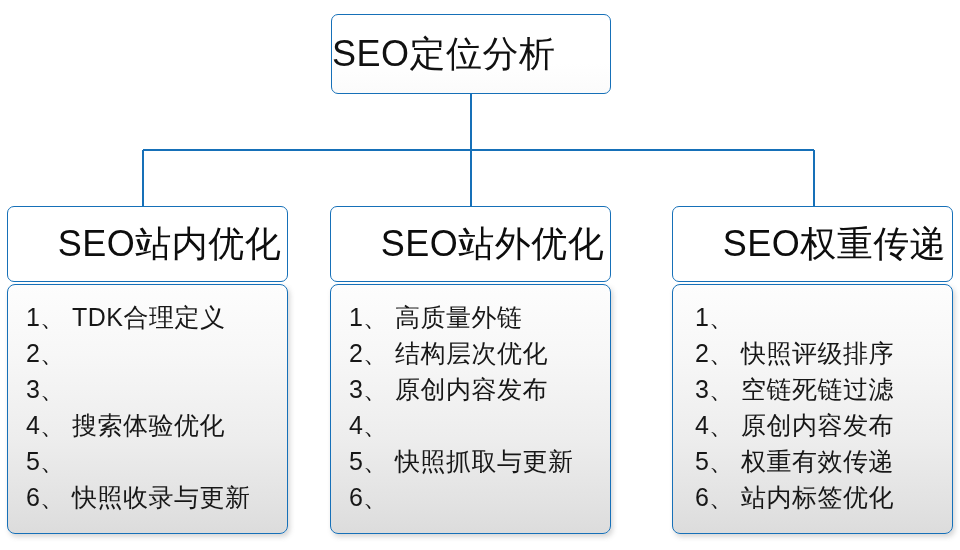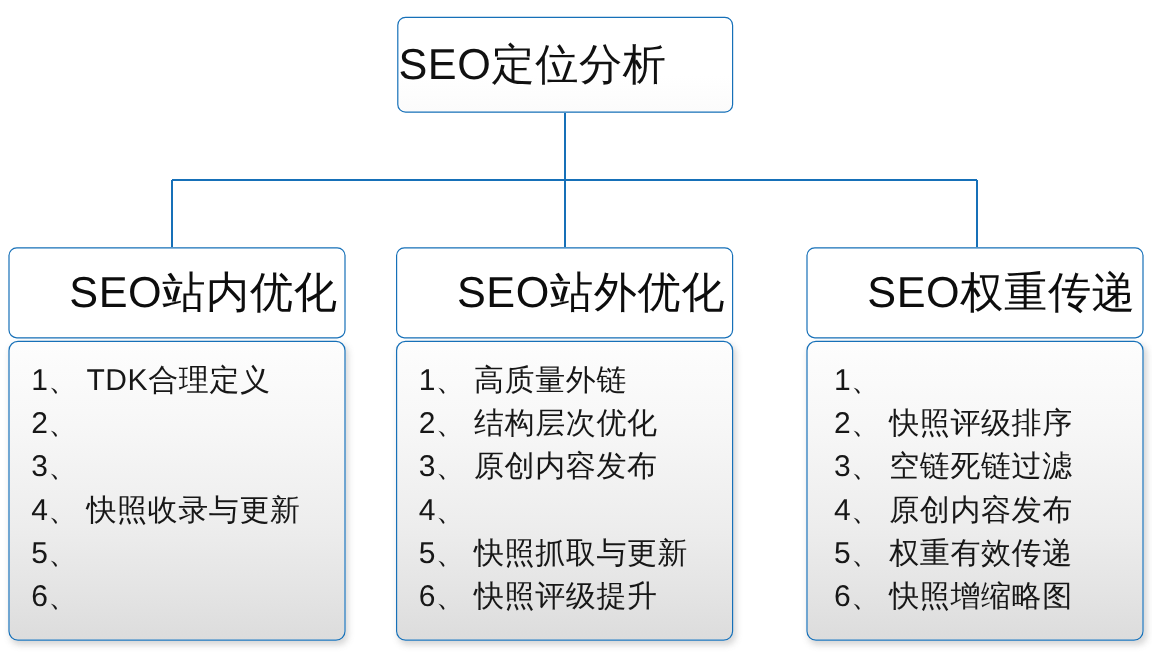--- a/index.html
+++ b/index.html
@@ -160,27 +160,28 @@
           <span class="item-text">TDK合理定义</span>
         </li>
         <li class="item-row">
           <span class="item-index">2、</span>
         </li>
         <li class="item-row">
           <span class="item-index">3、</span>
         </li>
         <li class="item-row">
           <span class="item-index">4、</span>
+          <span class="item-text">搜索体验优化</span>
+        </li>
+        <li class="item-row">
+          <span class="item-index">5、</span>
+        </li>
+        <li class="item-row">
+          <span class="item-index">6、</span>
           <span class="item-text">快照收录与更新</span>
-        </li>
-        <li class="item-row">
-          <span class="item-index">5、</span>
-        </li>
-        <li class="item-row">
-          <span class="item-index">6、</span>
         </li>
       </ul>
     </div>
   </div>
 
   <div class="column c1">
     <div class="col-header">
       <span class="col-header-label">SEO站外优化</span>
     </div>
     <div class="col-body">
@@ -199,21 +200,20 @@
         </li>
         <li class="item-row">
           <span class="item-index">4、</span>
         </li>
         <li class="item-row">
           <span class="item-index">5、</span>
           <span class="item-text">快照抓取与更新</span>
         </li>
         <li class="item-row">
           <span class="item-index">6、</span>
-          <span class="item-text">快照评级提升</span>
         </li>
       </ul>
     </div>
   </div>
 
   <div class="column c2">
     <div class="col-header">
       <span class="col-header-label">SEO权重传递</span>
     </div>
     <div class="col-body">
@@ -232,19 +232,19 @@
         <li class="item-row">
           <span class="item-index">4、</span>
           <span class="item-text">原创内容发布</span>
         </li>
         <li class="item-row">
           <span class="item-index">5、</span>
           <span class="item-text">权重有效传递</span>
         </li>
         <li class="item-row">
           <span class="item-index">6、</span>
-          <span class="item-text">快照增缩略图</span>
+          <span class="item-text">站内标签优化</span>
         </li>
       </ul>
     </div>
   </div>
 
 </div>
 
 </body></html>

